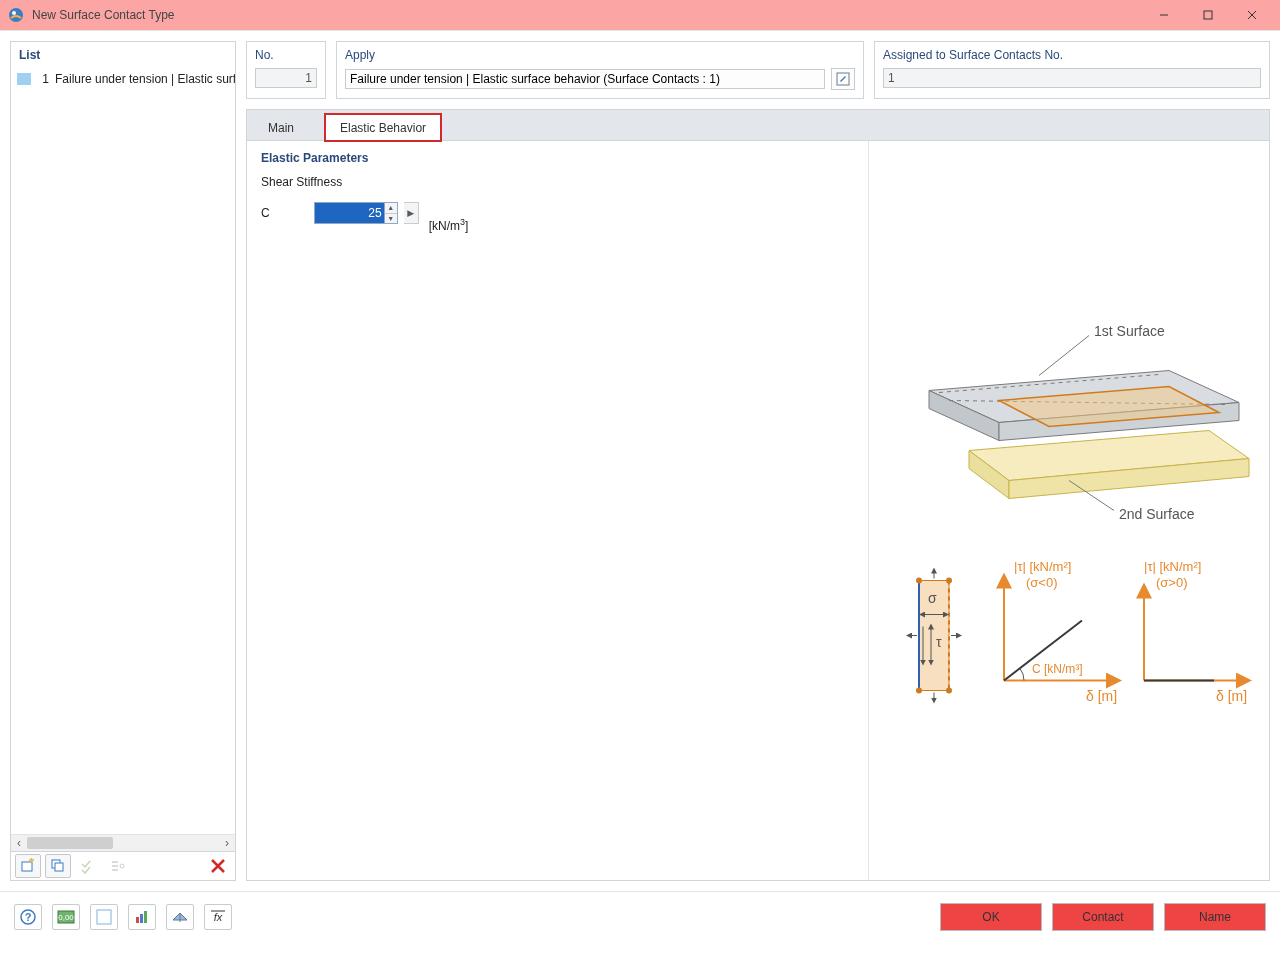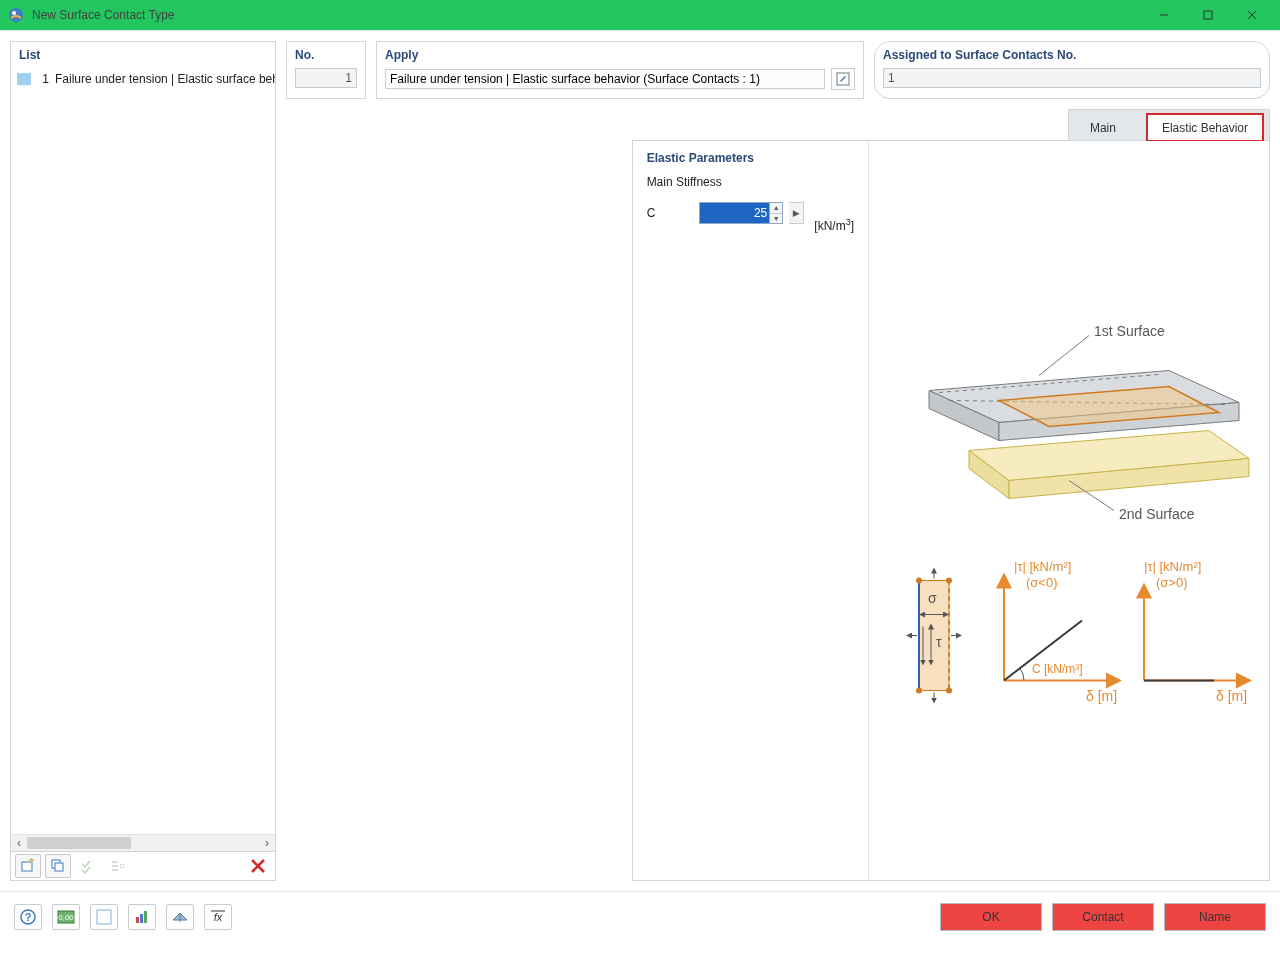--- a/index.html
+++ b/index.html
@@ -11,21 +11,21 @@
     color: #222;
     overflow: hidden;
   }
   
   .titlebar {
     height: 30px;
     display: flex;
     align-items: center;
     padding: 0 6px 0 8px;
     border-bottom: 1px solid #e6e6e6;
-    background: #22c55e;
+    background: #fca5a5;
   }
   .titlebar .app-icon {
     width: 16px; height: 16px;
     margin-right: 8px;
   }
   .titlebar .title {
     flex: 1;
     color: #444;
   }
   .win-controls {
@@ -46,21 +46,21 @@
     padding: 10px;
     gap: 10px;
     box-sizing: border-box;
     background: #ffffff;
   }
   .panel {
     border: 1px solid #d0d5da;
     background: #ffffff;
   }
   .left-col {
-    width: 266px;
+    width: 226px;
     display: flex;
     flex-direction: column;
     gap: 0;
   }
   .list-panel {
     flex: 1;
     display: flex;
     flex-direction: column;
     min-height: 0;
   }
@@ -153,25 +153,25 @@
     gap: 10px;
     min-width: 0;
   }
   .top-fields {
     display: flex;
     gap: 10px;
   }
   .field-panel { }
   .no-panel { width: 78px; }
   .name-panel { flex: 1; }
-  .assigned-panel { width: 394px; border-radius: 16px; }
+  .assigned-panel { width: 394px; }
   .field-label {
     padding: 6px 8px 2px 8px;
     color: #2a4a7a;
-    font-weight: 700;
+    font-weight: 400;
   }
   .field-input-row {
     padding: 4px 8px 8px 8px;
     display: flex;
     align-items: center;
     gap: 6px;
   }
   .text-input {
     height: 20px;
     border: 1px solid #c7ccd1;
@@ -191,21 +191,20 @@
     display: flex; align-items: center; justify-content: center;
     background: #fdfdfd;
   }
 
   
   .tabs-container {
     flex: 1;
     display: flex;
     flex-direction: column;
     min-height: 0;
-    align-items: flex-end;
   }
   .tab-strip {
     display: flex;
     background: #e3e6ea;
     padding: 0 6px;
     height: 30px;
     align-items: flex-end;
     border: 1px solid #d0d5da;
     border-bottom: none;
   }
@@ -460,21 +459,21 @@
     </div>
 
     <div class="tabs-container">
       <div class="tab-strip">
         <div class="tab">Main</div>
         <div class="tab active highlighted">Elastic Behavior</div>
       </div>
       <div class="tab-body">
         <div class="params-pane">
           <div class="section-title">Elastic Parameters</div>
-          <div class="param-label">Main Stiffness</div>
+          <div class="param-label">Shear Stiffness</div>
           <div class="param-row">
             <span>C</span>
             <span style="width:18px;"></span>
             <div class="num-input-wrap">
               <div class="num-input-display">25</div>
               <div class="spinner">
                 <div>▲</div>
                 <div>▼</div>
               </div>
             </div>

